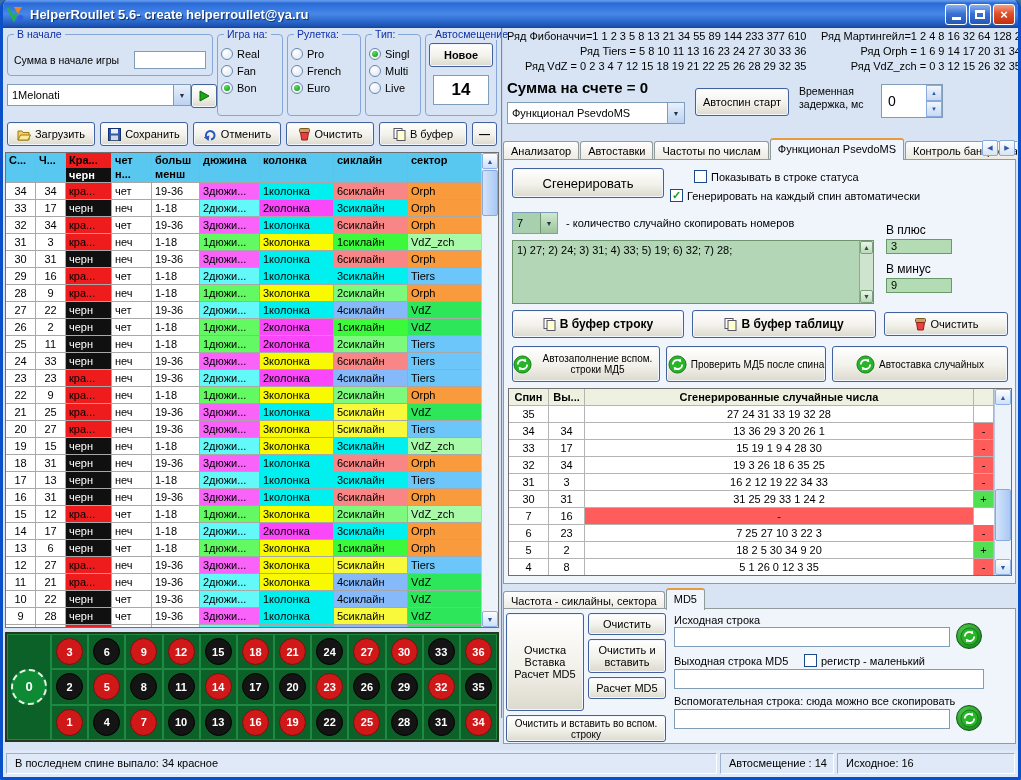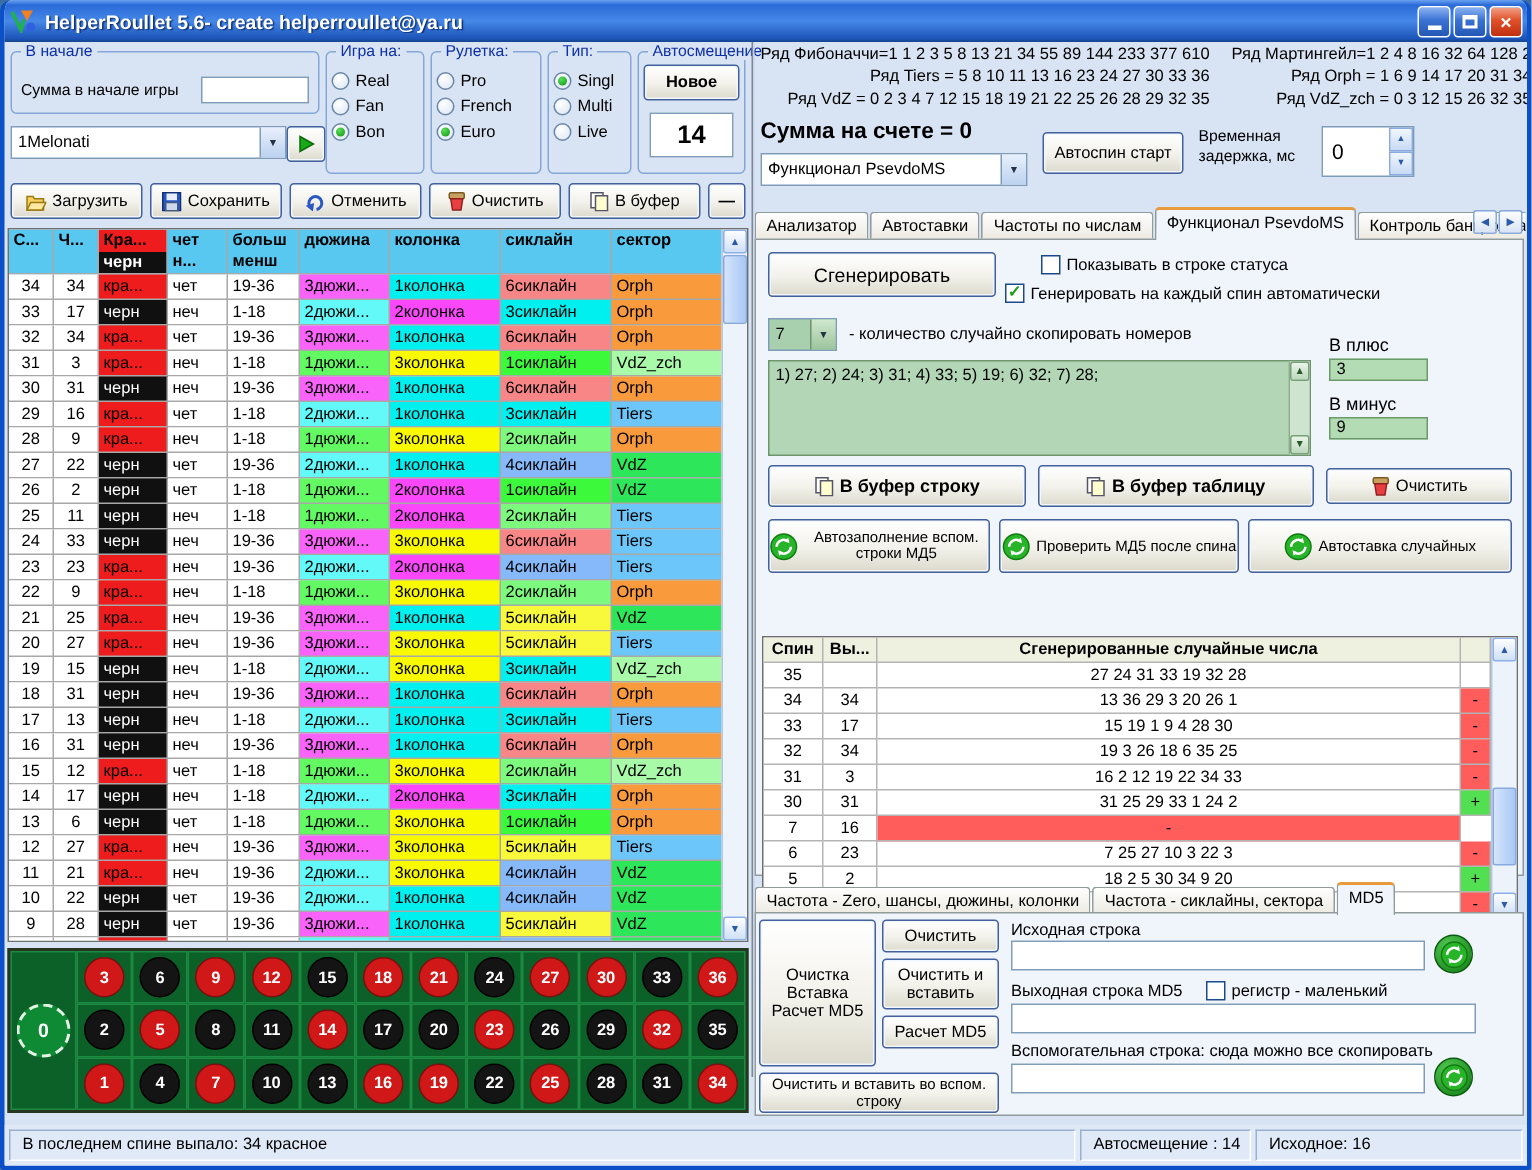--- a/index.html
+++ b/index.html
@@ -113,21 +113,21 @@
 .pm-box{position:absolute;width:66px;height:15px;background:#b4dcb4;border:1px solid #6a9a6a;font-size:11px;line-height:13px;padding-left:4px;}
 .plus-box{left:382px;top:79px;}
 .minus-box{left:382px;top:118px;}
 .copyrow-btn{left:8px;top:150px;width:172px;height:28px;font-size:12px;font-weight:bold;}
 .copytable-btn{left:188px;top:150px;width:184px;height:28px;font-size:12px;font-weight:bold;}
 .clear-btn{left:380px;top:152px;width:124px;height:24px;}
 .small3{font-size:10px;line-height:11px;}
 .autofill-btn{left:8px;top:186px;width:148px;height:36px;}
 .checkmd5-btn{left:162px;top:186px;width:160px;height:36px;}
 .autobet-btn{left:328px;top:186px;width:176px;height:36px;}
-.spintable{position:absolute;left:4px;top:228px;width:504px;height:188px;background:#fff;border:1px solid #6f6f6f;overflow:hidden;margin-top:36px;}
+.spintable{position:absolute;left:4px;top:228px;width:504px;height:188px;background:#fff;border:1px solid #6f6f6f;overflow:hidden;}
 .sheader,.srow{display:grid;grid-template-columns:40px 36px 1fr 20px;margin-right:17px;height:17px;}
 .sheader{background:#eef0e0;font-weight:bold;}
 .scell{border-right:1px solid #b4b4b4;border-bottom:1px solid #b4b4b4;font-size:11px;line-height:16px;overflow:hidden;white-space:nowrap;text-align:center;}
 .res-minus{background:#ff5c5c;}
 .res-plus{background:#52e052;}
 
 .md5-big{left:2px;top:4px;width:78px;height:98px;text-align:center;padding:2px;}
 .md5-clear{left:84px;top:4px;width:78px;height:22px;}
 .md5-clearpaste{left:84px;top:30px;width:78px;height:34px;text-align:center;padding:1px;}
 .md5-calc{left:84px;top:68px;width:78px;height:22px;}
@@ -958,21 +958,20 @@
           </div>
         <div class="vscroll">
           <div class="sarr up">▲</div>
           <div class="sthumb" style="top:100px;height:52px;"></div>
           <div class="sarr down">▼</div>
         </div>
       </div>
     </div>
 
     <div class="tabbar bottom" id="bottom-tabs">
-        <div class="tab">Частота - Zero, шансы, дюжины, колонки</div>
         <div class="tab">Частота - сиклайны, сектора</div>
         <div class="tab active">MD5</div>
       </div>
 
     <div class="md5panel">
       <button class="btn md5-big">Очистка Вставка Расчет MD5</button>
       <button class="btn md5-clear">Очистить</button>
       <button class="btn md5-clearpaste">Очистить и вставить</button>
       <button class="btn md5-calc">Расчет MD5</button>
       <button class="btn md5-helperbtn">Очистить и  вставить во вспом. строку</button>

